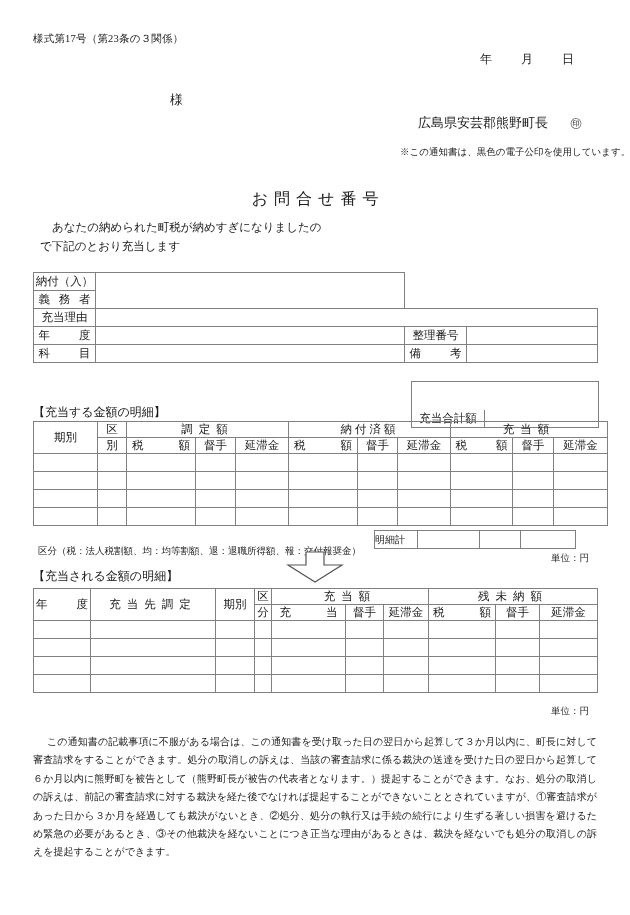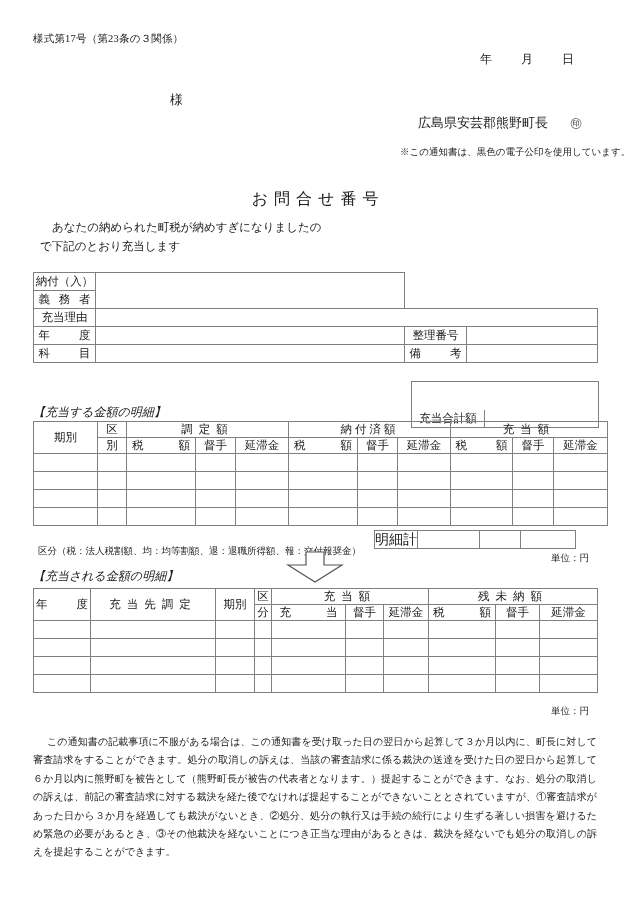--- a/index.html
+++ b/index.html
@@ -168,21 +168,20 @@
   .total-box .val {
     width: 113px;
     height: 17px;
   }
 
   
   .cap {
     position: absolute;
     font-size: 12px;
     white-space: nowrap;
-    font-style: italic;
   }
   .cap-a { left: 33px; top: 404px; }
   .cap-b { left: 33px; top: 568px; }
 
   
   .tbl-a {
     left: 33px; top: 421px;
     width: 564px;
   }
   .tbl-a td { height: 16px; line-height: 16px; }
@@ -199,22 +198,22 @@
   .meisai {
     position: absolute;
     left: 374px; top: 530px;
     display: flex;
     border: 1px solid #808080;
     box-sizing: border-box;
   }
   .meisai div {
     height: 17px;
     line-height: 17px;
-    text-align: center;
-    font-size: 14px;
+    text-align: left;
+    font-size: 10px;
     border-right: 1px solid #808080;
     box-sizing: border-box;
   }
   .meisai div:last-child { border-right: none; }
   .meisai .m-lbl { width: 43px; }
   .meisai .m-c1 { width: 62px; }
   .meisai .m-c2 { width: 41px; }
   .meisai .m-c3 { width: 54px; }
 
   .unit {

